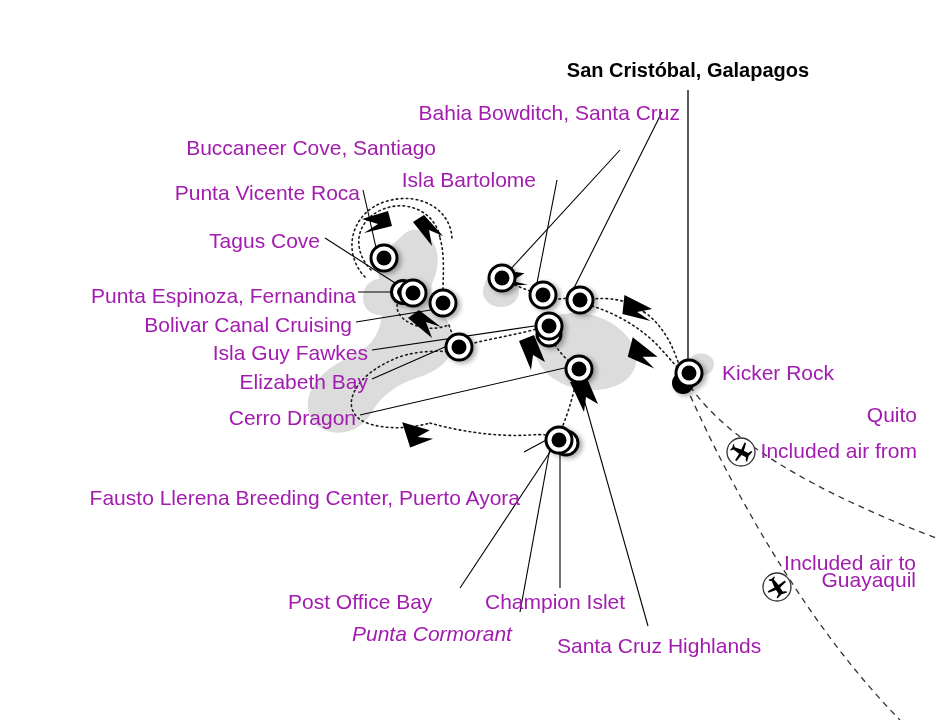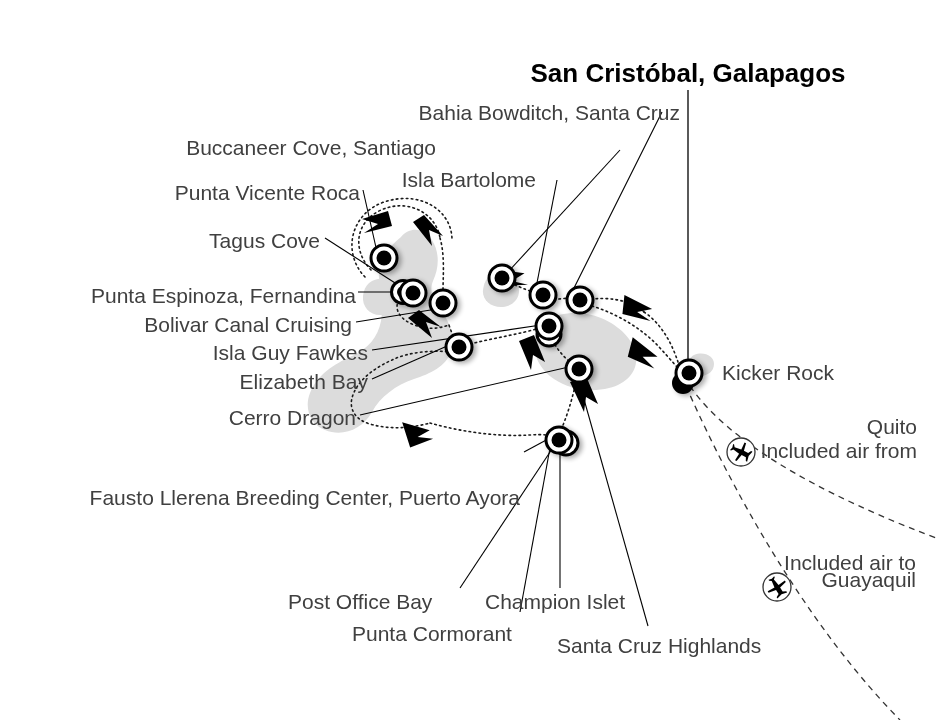--- a/index.html
+++ b/index.html
@@ -1,22 +1,22 @@
 <!DOCTYPE html>
 <html><head>
 <meta charset="utf-8">
 <style>
   html,body{margin:0;padding:0;background:#ffffff;}
   body{width:936px;height:720px;overflow:hidden;
        font-family:"Liberation Sans","DejaVu Sans",sans-serif;color:#000;}
   #map-root{position:relative;width:936px;height:720px;background:#fff;}
   #map-svg{position:absolute;left:0;top:0;width:936px;height:720px;}
-  .lbl{position:absolute;white-space:nowrap;font-size:21px;line-height:1;color:#404040;}
+  .lbl{position:absolute;white-space:nowrap;font-size:21px;line-height:1;color:#a21caf;}
   .lbl.r{transform:translate(-100%,0);}
-  .title{position:absolute;white-space:nowrap;font-size:26px;font-weight:bold;
+  .title{position:absolute;white-space:nowrap;font-size:20px;font-weight:bold;
          line-height:1;color:#000;transform:translate(-50%,0);}
 </style>
 </head>
 <body>
 
 <div id="map-root">
 
   <svg id="map-svg" viewBox="0 0 936 720">
     <defs>
       <filter id="softshadow" x="-50%" y="-50%" width="200%" height="200%">
@@ -208,22 +208,22 @@
     <div class="lbl r" style="left:360px;top:182px;">Punta Vicente Roca</div>
     <div class="lbl r" style="left:320px;top:230px;">Tagus Cove</div>
     <div class="lbl r" style="left:356px;top:285px;">Punta Espinoza, Fernandina</div>
     <div class="lbl r" style="left:352px;top:314px;text-align:center;">Bolivar Canal Cruising</div>
     <div class="lbl r" style="left:368px;top:342px;">Isla Guy Fawkes</div>
     <div class="lbl r" style="left:368px;top:371px;">Elizabeth Bay</div>
     <div class="lbl r" style="left:356px;top:407px;">Cerro Dragon</div>
     <div class="lbl r" style="left:520px;top:447px;margin-top:40px;">Fausto Llerena Breeding Center, Puerto Ayora</div>
     <div class="lbl" style="left:288px;top:591px;">Post Office Bay</div>
     <div class="lbl" style="left:485px;top:591px;">Champion Islet</div>
-    <div class="lbl" style="left:352px;top:623px;">Punta Cormorant</div>
+    <div class="lbl" style="left:352px;top:623px;font-style:italic;">Punta Cormorant</div>
     <div class="lbl" style="left:557px;top:635px;">Santa Cruz Highlands</div>
     <div class="lbl" style="left:722px;top:362px;">Kicker Rock</div>
     <div class="lbl r" style="left:917px;top:396px;margin-top:44px;">Included air from</div>
-    <div class="lbl r" style="left:917px;top:416px;">Quito</div>
+    <div class="lbl r" style="left:917px;top:404px;">Quito</div>
     <div class="lbl r" style="left:916px;top:539px;margin-top:13px;">Included air to</div>
     <div class="lbl r" style="left:916px;top:569px;">Guayaquil</div>
   </div>
 
 </div>
 
 </body></html>

